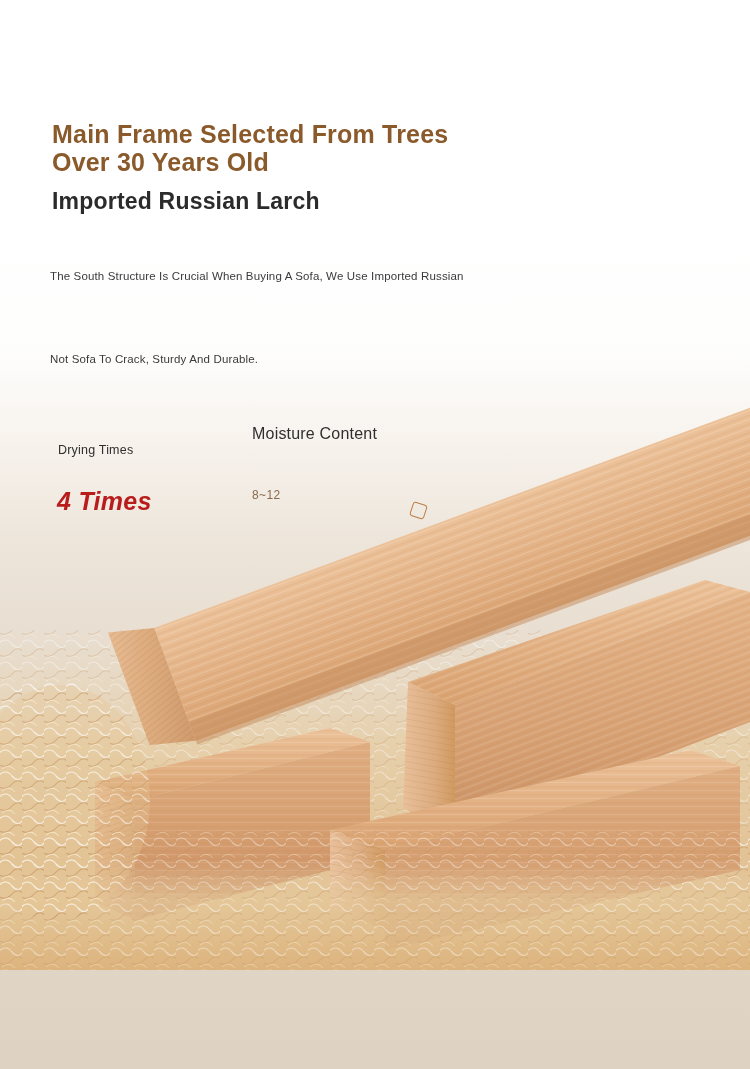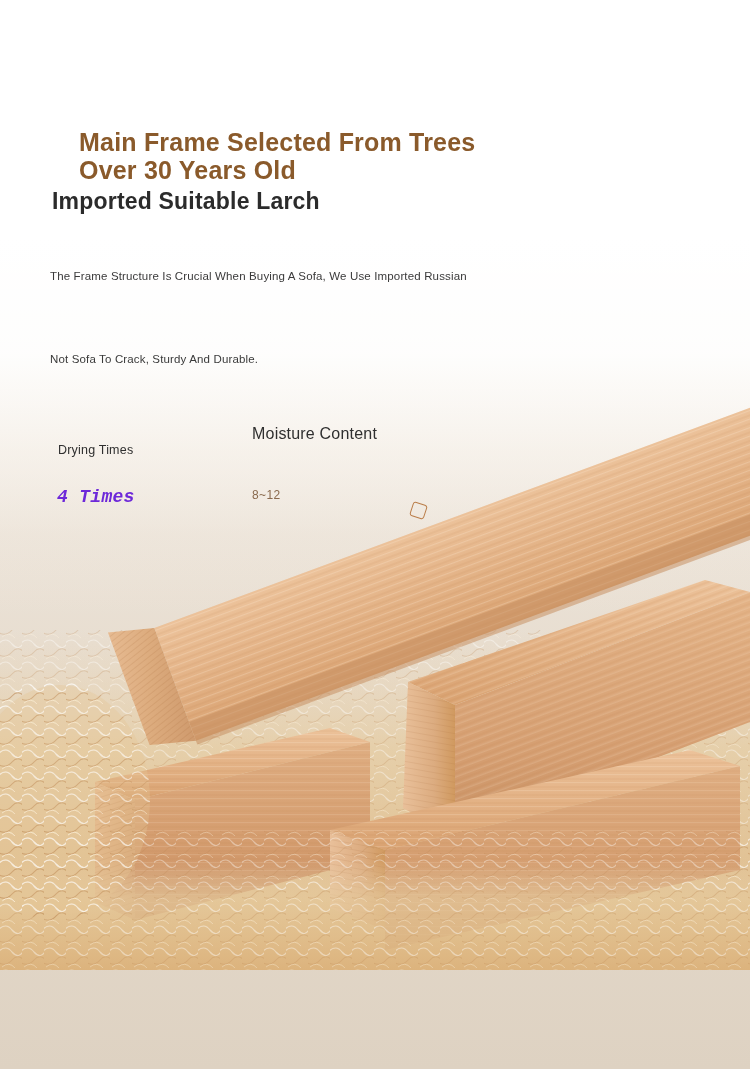--- a/index.html
+++ b/index.html
@@ -37,28 +37,27 @@
     height: 640px;
   }
 
   
   .txt {
     position: absolute;
     z-index: 5;
   }
   .headline {
     left: 52px;
-    top: 128px;
+    top: 120px;
     font-size: 25px;
     font-weight: bold;
     line-height: 28px;
     color: #8a5a2b;
     letter-spacing: 0.2px;
     white-space: pre-line;
-    margin-left: 27px;
   }
   .subhead {
     left: 52px;
     top: 188px;
     font-size: 23px;
     font-weight: bold;
     color: #2b2b2b;
     letter-spacing: 0.2px;
   }
   .para {
@@ -76,26 +75,25 @@
     font-size: 12.5px;
     color: #2f2f2f;
     letter-spacing: 0.2px;
   }
   .label-dry { left: 58px; top: 423px; margin-top: 20px; }
   .label-moist { left: 252px; top: 425px; font-size: 16px; }
 
   .stat-val-big {
     left: 57px;
     top: 487px;
-    font-size: 18px;
+    font-size: 25px;
     font-weight: bold;
     font-style: italic;
-    color: #6d28d9;
+    color: #b91c1c;
     letter-spacing: 0.3px;
-    font-family: Liberation Mono, monospace;
   }
   .stat-val-small {
     left: 252px;
     top: 488px;
     font-size: 12px;
     color: #8a6a4e;
     letter-spacing: 0.4px;
   }
 
   
@@ -221,23 +219,23 @@
     <rect x="0" y="500" width="750" height="140" fill="url(#shavTex)" opacity="0.85"></rect>
     <ellipse cx="55" cy="470" rx="95" ry="120" fill="url(#shavTex)" opacity="0.75"></ellipse>
     <ellipse cx="60" cy="470" rx="90" ry="115" fill="#e6c595" opacity="0.35"></ellipse>
     <ellipse cx="55" cy="470" rx="95" ry="120" fill="url(#shavTex)" opacity="0.8"></ellipse>
   </svg>
 
   <div class="knot"></div>
 
   <div class="txt headline">Main Frame Selected From Trees
 Over 30 Years Old</div>
-  <div class="txt subhead">Imported Suitable Larch</div>
-
-  <div class="txt para para-1">The Frame Structure Is Crucial When Buying A Sofa, We Use Imported Russian</div>
+  <div class="txt subhead">Imported Russian Larch</div>
+
+  <div class="txt para para-1">The South Structure Is Crucial When Buying A Sofa, We Use Imported Russian</div>
   <div class="txt para para-3">Not Sofa To Crack, Sturdy And Durable.</div>
 
   <div class="txt stat-label label-dry">Drying Times</div>
   <div class="txt stat-val-big">4 Times</div>
 
   <div class="txt stat-label label-moist">Moisture Content</div>
   <div class="txt stat-val-small">8~12</div>
 
 </div>
 

